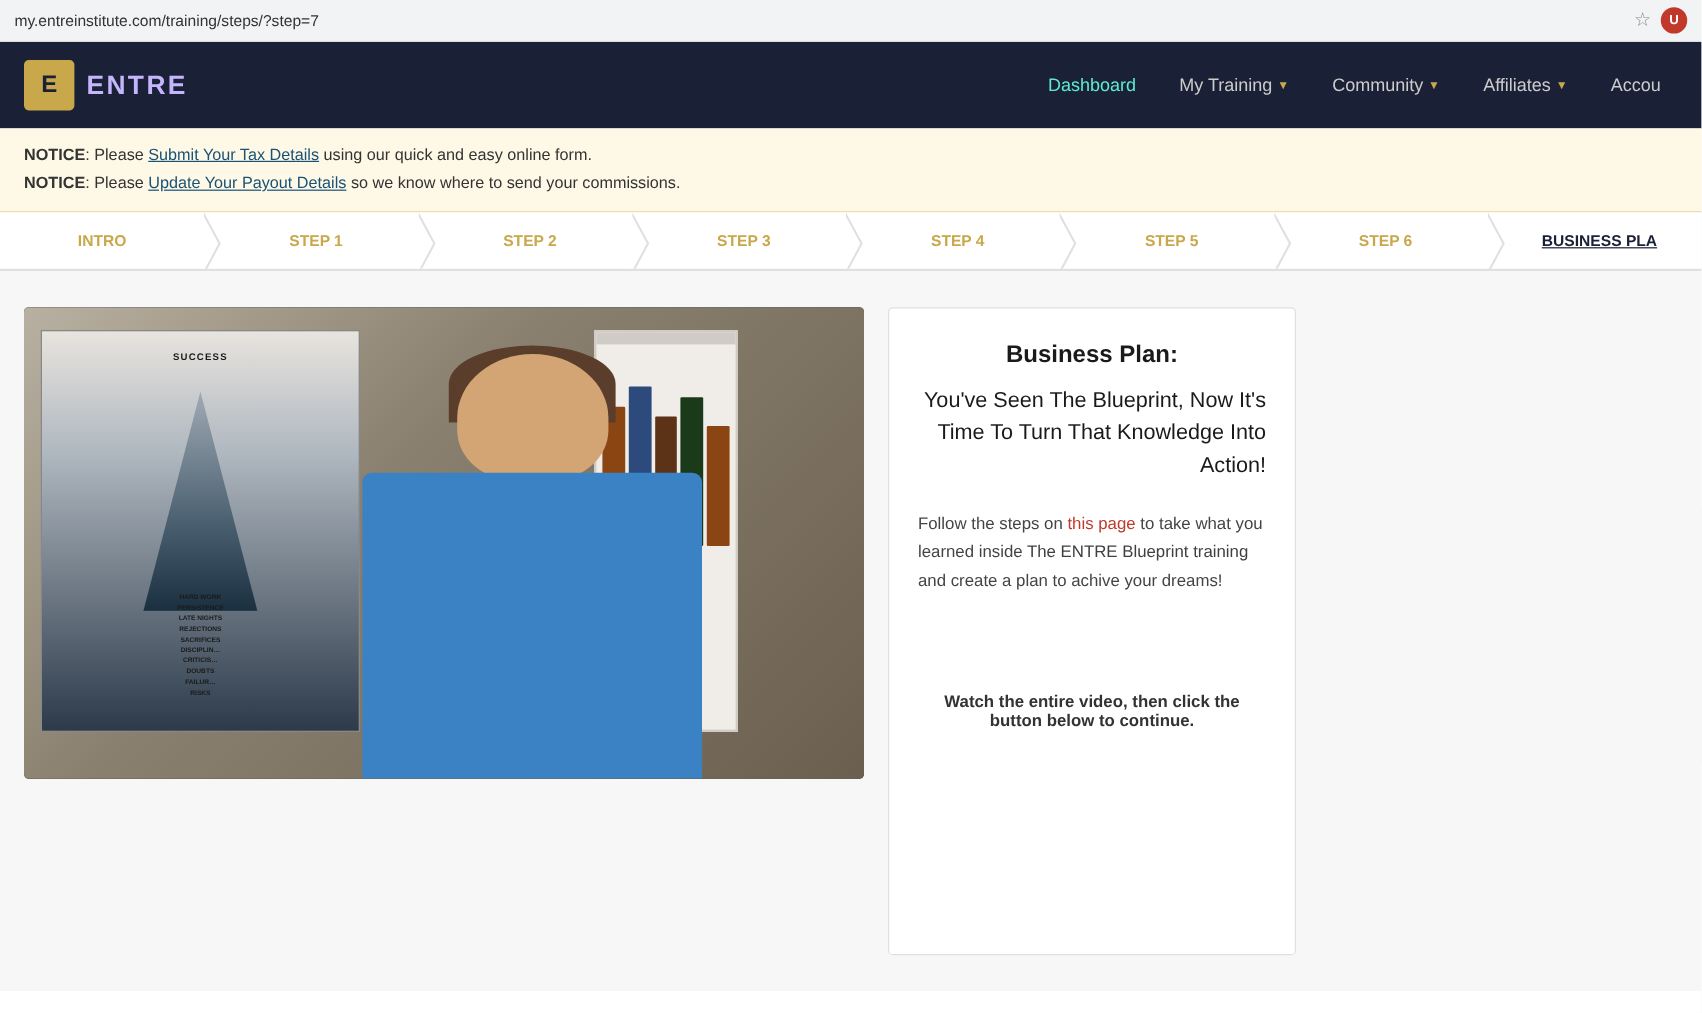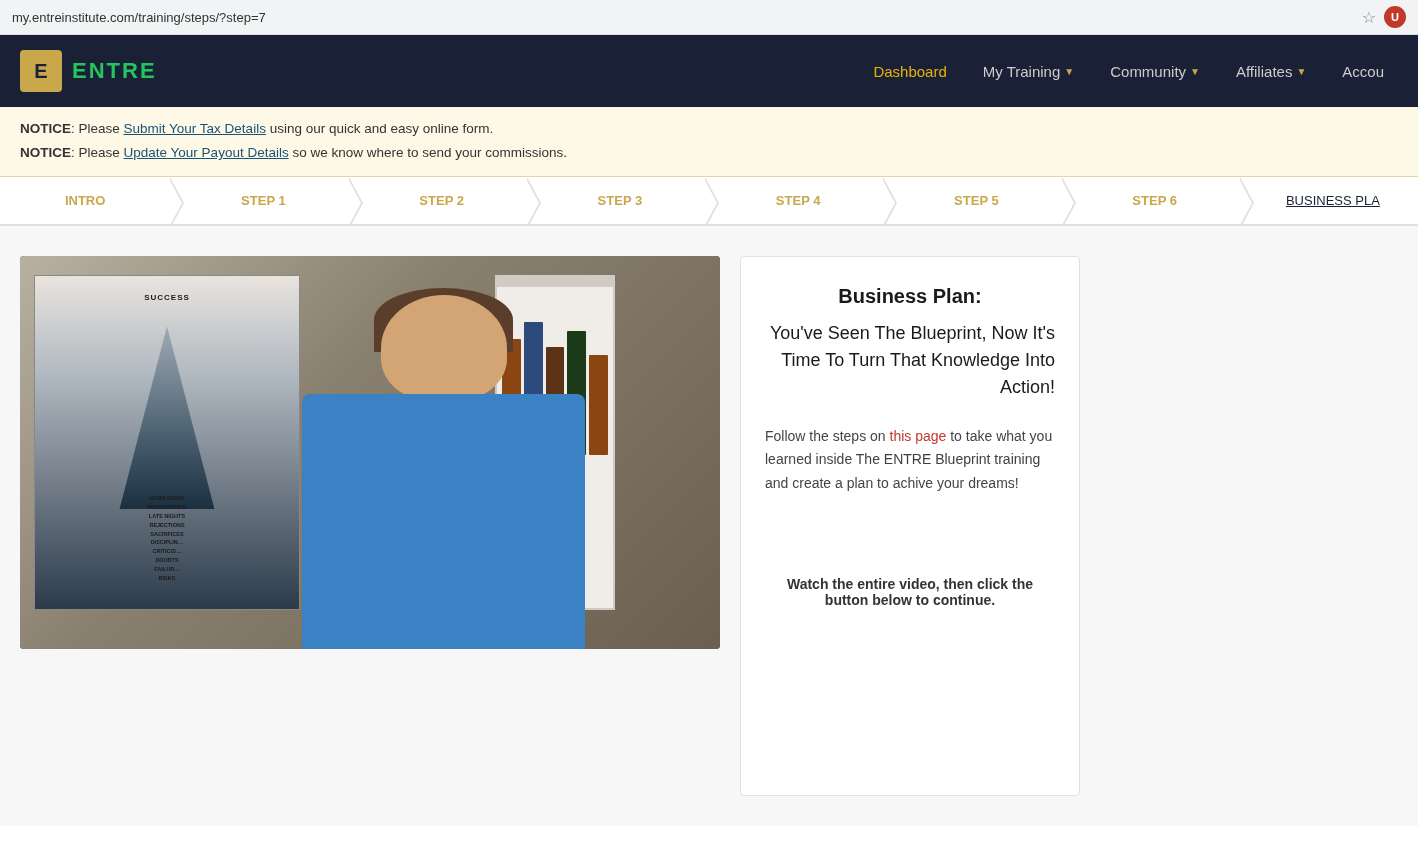--- a/index.html
+++ b/index.html
@@ -40,21 +40,21 @@
       text-decoration: none;
     }
     .nav-logo-shield {
       width: 42px; height: 42px;
       background: #c8a84b;
       display: flex; align-items: center; justify-content: center;
       border-radius: 4px;
       font-weight: bold; font-size: 20px; color: #1a2035;
     }
     .nav-logo-text {
-      font-size: 22px; font-weight: bold; color: #22c55e;
+      font-size: 22px; font-weight: bold; color: #c4b5fd;
       letter-spacing: 2px;
     }
     .nav-links {
       margin-left: auto;
       display: flex;
       align-items: center;
       gap: 8px;
     }
     .nav-link {
       color: #ccc;
@@ -63,21 +63,21 @@
       cursor: pointer;
       display: flex;
       align-items: center;
       gap: 4px;
       white-space: nowrap;
     }
     .nav-link .arrow {
       font-size: 10px;
       color: #c8a84b;
     }
-    .nav-link.dashboard { color: #eab308; }
+    .nav-link.dashboard { color: #5eead4; }
 
     
     .notice-bar {
       background: #fef9e7;
       padding: 10px 20px;
       border-bottom: 1px solid #e8d5a3;
     }
     .notice-line {
       font-size: 13.5px;
       color: #333;
@@ -108,21 +108,21 @@
       cursor: pointer;
       position: relative;
       white-space: nowrap;
       flex: 1;
       justify-content: center;
     }
     .step-item:first-child { padding-left: 20px; }
     .step-item.active {
       color: #1a2035;
       text-decoration: underline;
-      font-weight: 400;
+      font-weight: 700;
     }
     .step-arrow {
       position: absolute;
       right: -14px;
       top: 0;
       width: 0; height: 0;
       border-top: 26px solid transparent;
       border-bottom: 26px solid transparent;
       border-left: 14px solid #e0e0e0;
       z-index: 2;

